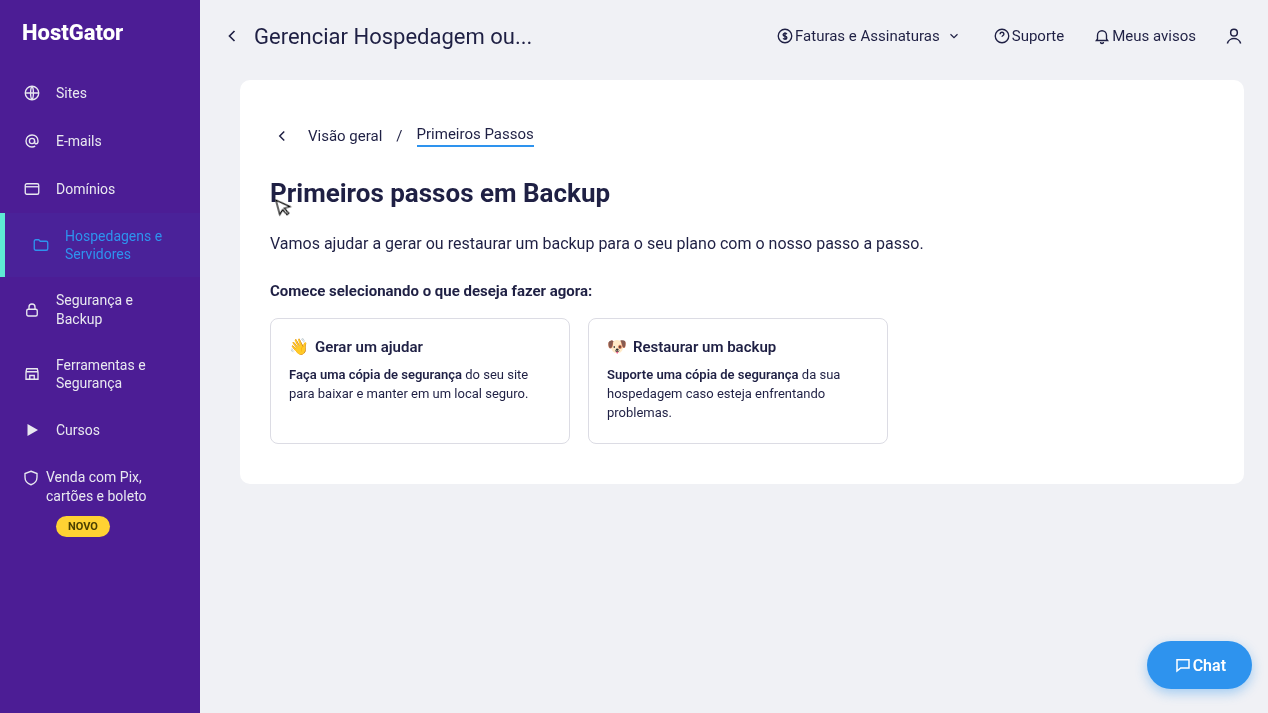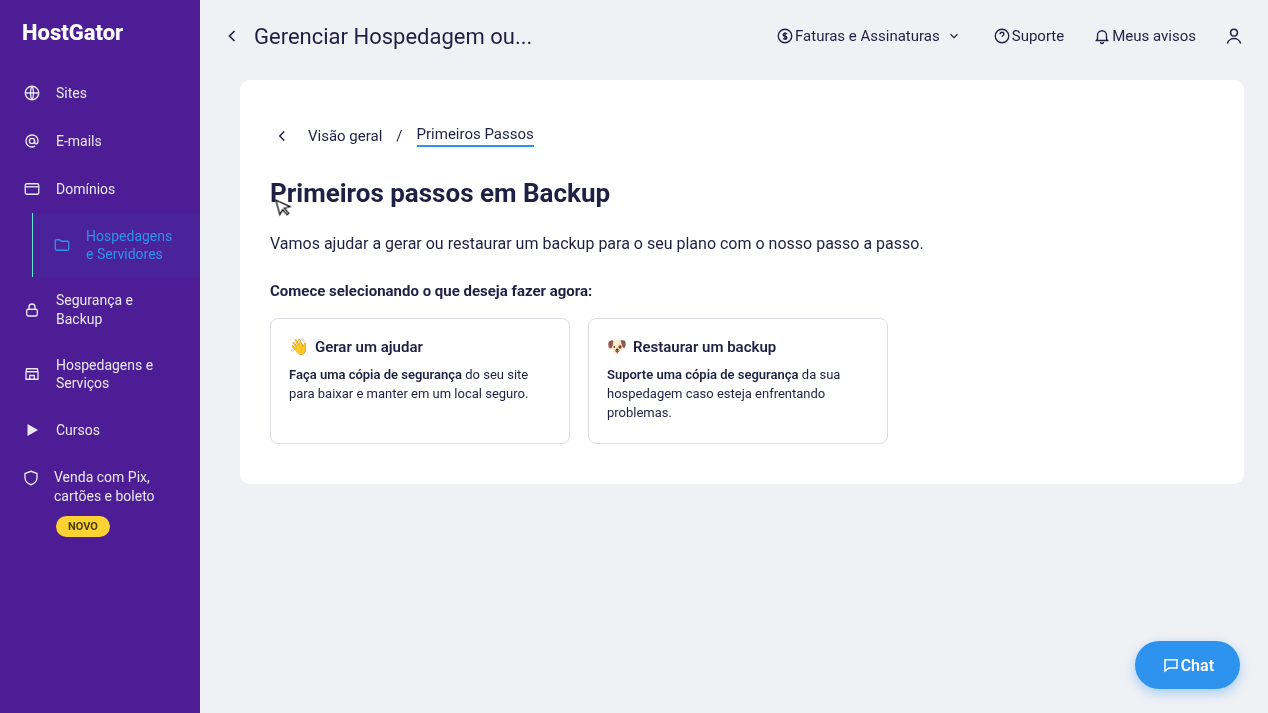--- a/index.html
+++ b/index.html
@@ -33,45 +33,44 @@
     align-items: center;
     gap: 14px;
     padding: 14px 22px;
     font-size: 14px;
     color: #e8e8f0;
     cursor: pointer;
     line-height: 1.3;
   }
   .nav-item.active {
     color: #2e93ee;
-    border-left: 1px solid #5eead4;
-    padding-left: 19px;
+    border-left: 5px solid #5eead4;
+    padding-left: 26px;
     background: rgba(46,147,238,0.05);
-    margin-left: 32px;
   }
   .nav-item .icon-wrap {
     width: 20px;
     height: 20px;
     flex-shrink: 0;
     display: flex;
     align-items: center;
     justify-content: center;
   }
   .nav-item .txt { flex:1; }
   .nav-badge {
     display: flex;
     flex-direction: column;
     padding: 14px 22px;
     gap: 10px;
   }
   .nav-badge .icon-wrap {
     width: 20px; height: 20px; display:flex; align-items:center; justify-content:center;
   }
   .nav-badge .row {
-    display:flex; gap:14px; align-items:flex-start;
+    display:flex; gap:6px; align-items:flex-start;
   }
   .nav-badge .txt { font-size:14px; line-height:1.35; }
   .badge {
     background: #ffd233;
     color: #4a3f00;
     font-size: 11px;
     font-weight: 700;
     padding: 4px 12px;
     border-radius: 999px;
     width: fit-content;
@@ -173,21 +172,21 @@
   }
   .option-card .emoji { font-size:16px; }
   .option-card .card-desc {
     font-size:13px; color:#1f2044; margin-top:10px; line-height:1.45;
   }
   .option-card .card-desc .bold { font-weight:600; }
 
   
   .chat-btn {
     position: fixed;
-    right: 28px;
+    right: 16px;
     bottom: 24px;
     background:#2e93ee;
     color:#fff;
     border-radius: 999px;
     padding: 14px 26px;
     display:flex; align-items:center; 
     font-size:16px; font-weight:600;
     cursor:pointer;
     box-shadow: 0 4px 12px rgba(46,147,238,0.4);
   }
@@ -260,21 +259,21 @@
     </span>
     <span class="txt">Segurança e Backup</span>
   </div>
 
   <div class="nav-item">
     <span class="icon-wrap">
       <svg width="18" height="18" viewBox="0 0 24 24" fill="none" stroke="currentColor" stroke-width="1.8">
           <path d="M4 9l1-4h14l1 4M4 9v10h16V9M4 9h16M9 19v-5h6v5"></path>
         </svg>
     </span>
-    <span class="txt">Hospedagens e Serviços</span>
+    <span class="txt">Ferramentas e Segurança</span>
   </div>
 
   <div class="nav-item">
     <span class="icon-wrap">
       <svg width="18" height="18" viewBox="0 0 24 24" fill="currentColor">
           <path d="M6 4l14 8-14 8V4z"></path>
         </svg>
     </span>
     <span class="txt">Cursos</span>
   </div>

